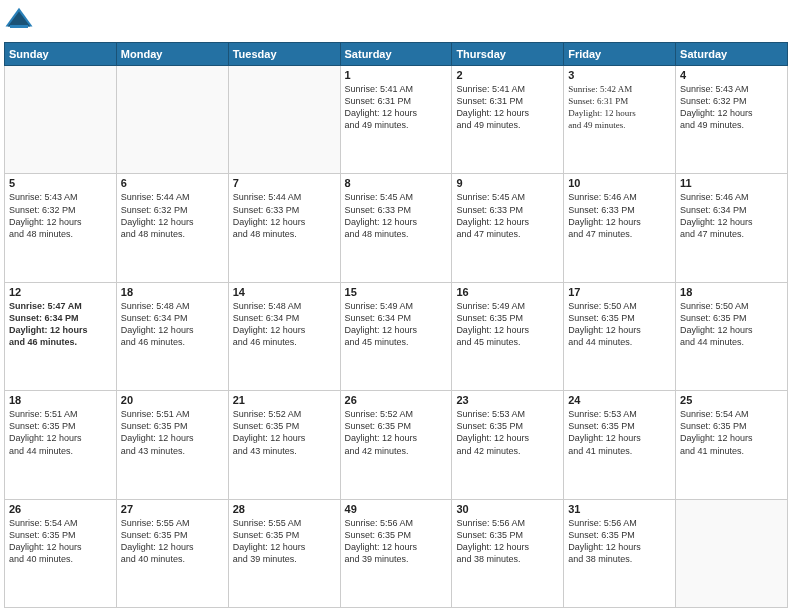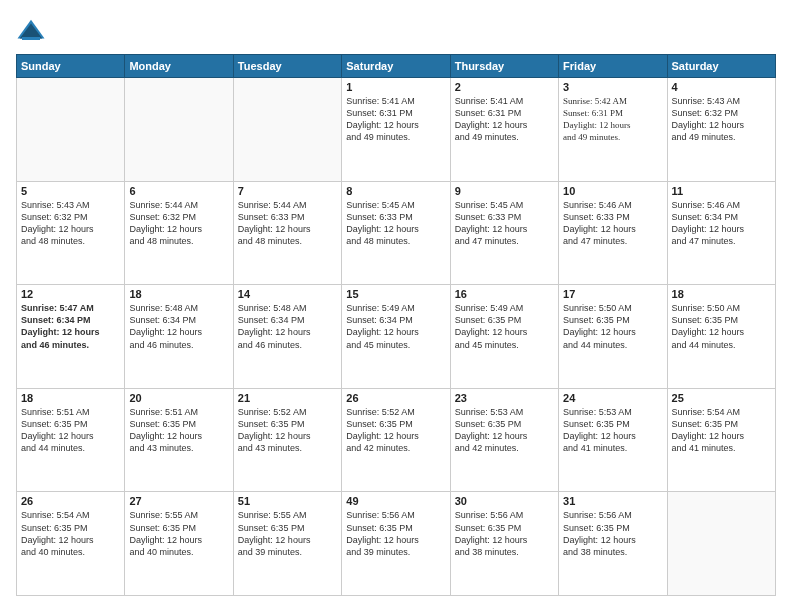--- a/index.html
+++ b/index.html
@@ -6,21 +6,21 @@
     body {
       width: 792px;
       height: 612px;
       font-family: Arial, sans-serif;
       background: #fff;
       overflow: hidden;
     }
     .page {
       width: 792px;
       height: 612px;
-      padding: 16px;
+      padding: 4px;
       display: flex;
       flex-direction: column;
     }
     .header {
       display: flex;
       justify-content: space-between;
       align-items: flex-start;
       margin-bottom: 8px;
     }
     .logo {
@@ -330,21 +330,21 @@
 and 40 minutes.</div>
           </td>
           <td>
             <span class="day-number">27</span>
             <div class="day-info" style="white-space: pre-line;">Sunrise: 5:55 AM
 Sunset: 6:35 PM
 Daylight: 12 hours
 and 40 minutes.</div>
           </td>
           <td>
-            <span class="day-number">51</span>
+            <span class="day-number">28</span>
             <div class="day-info" style="white-space: pre-line;">Sunrise: 5:55 AM
 Sunset: 6:35 PM
 Daylight: 12 hours
 and 39 minutes.</div>
           </td>
           <td>
             <span class="day-number">49</span>
             <div class="day-info" style="white-space: pre-line;">Sunrise: 5:56 AM
 Sunset: 6:35 PM
 Daylight: 12 hours

